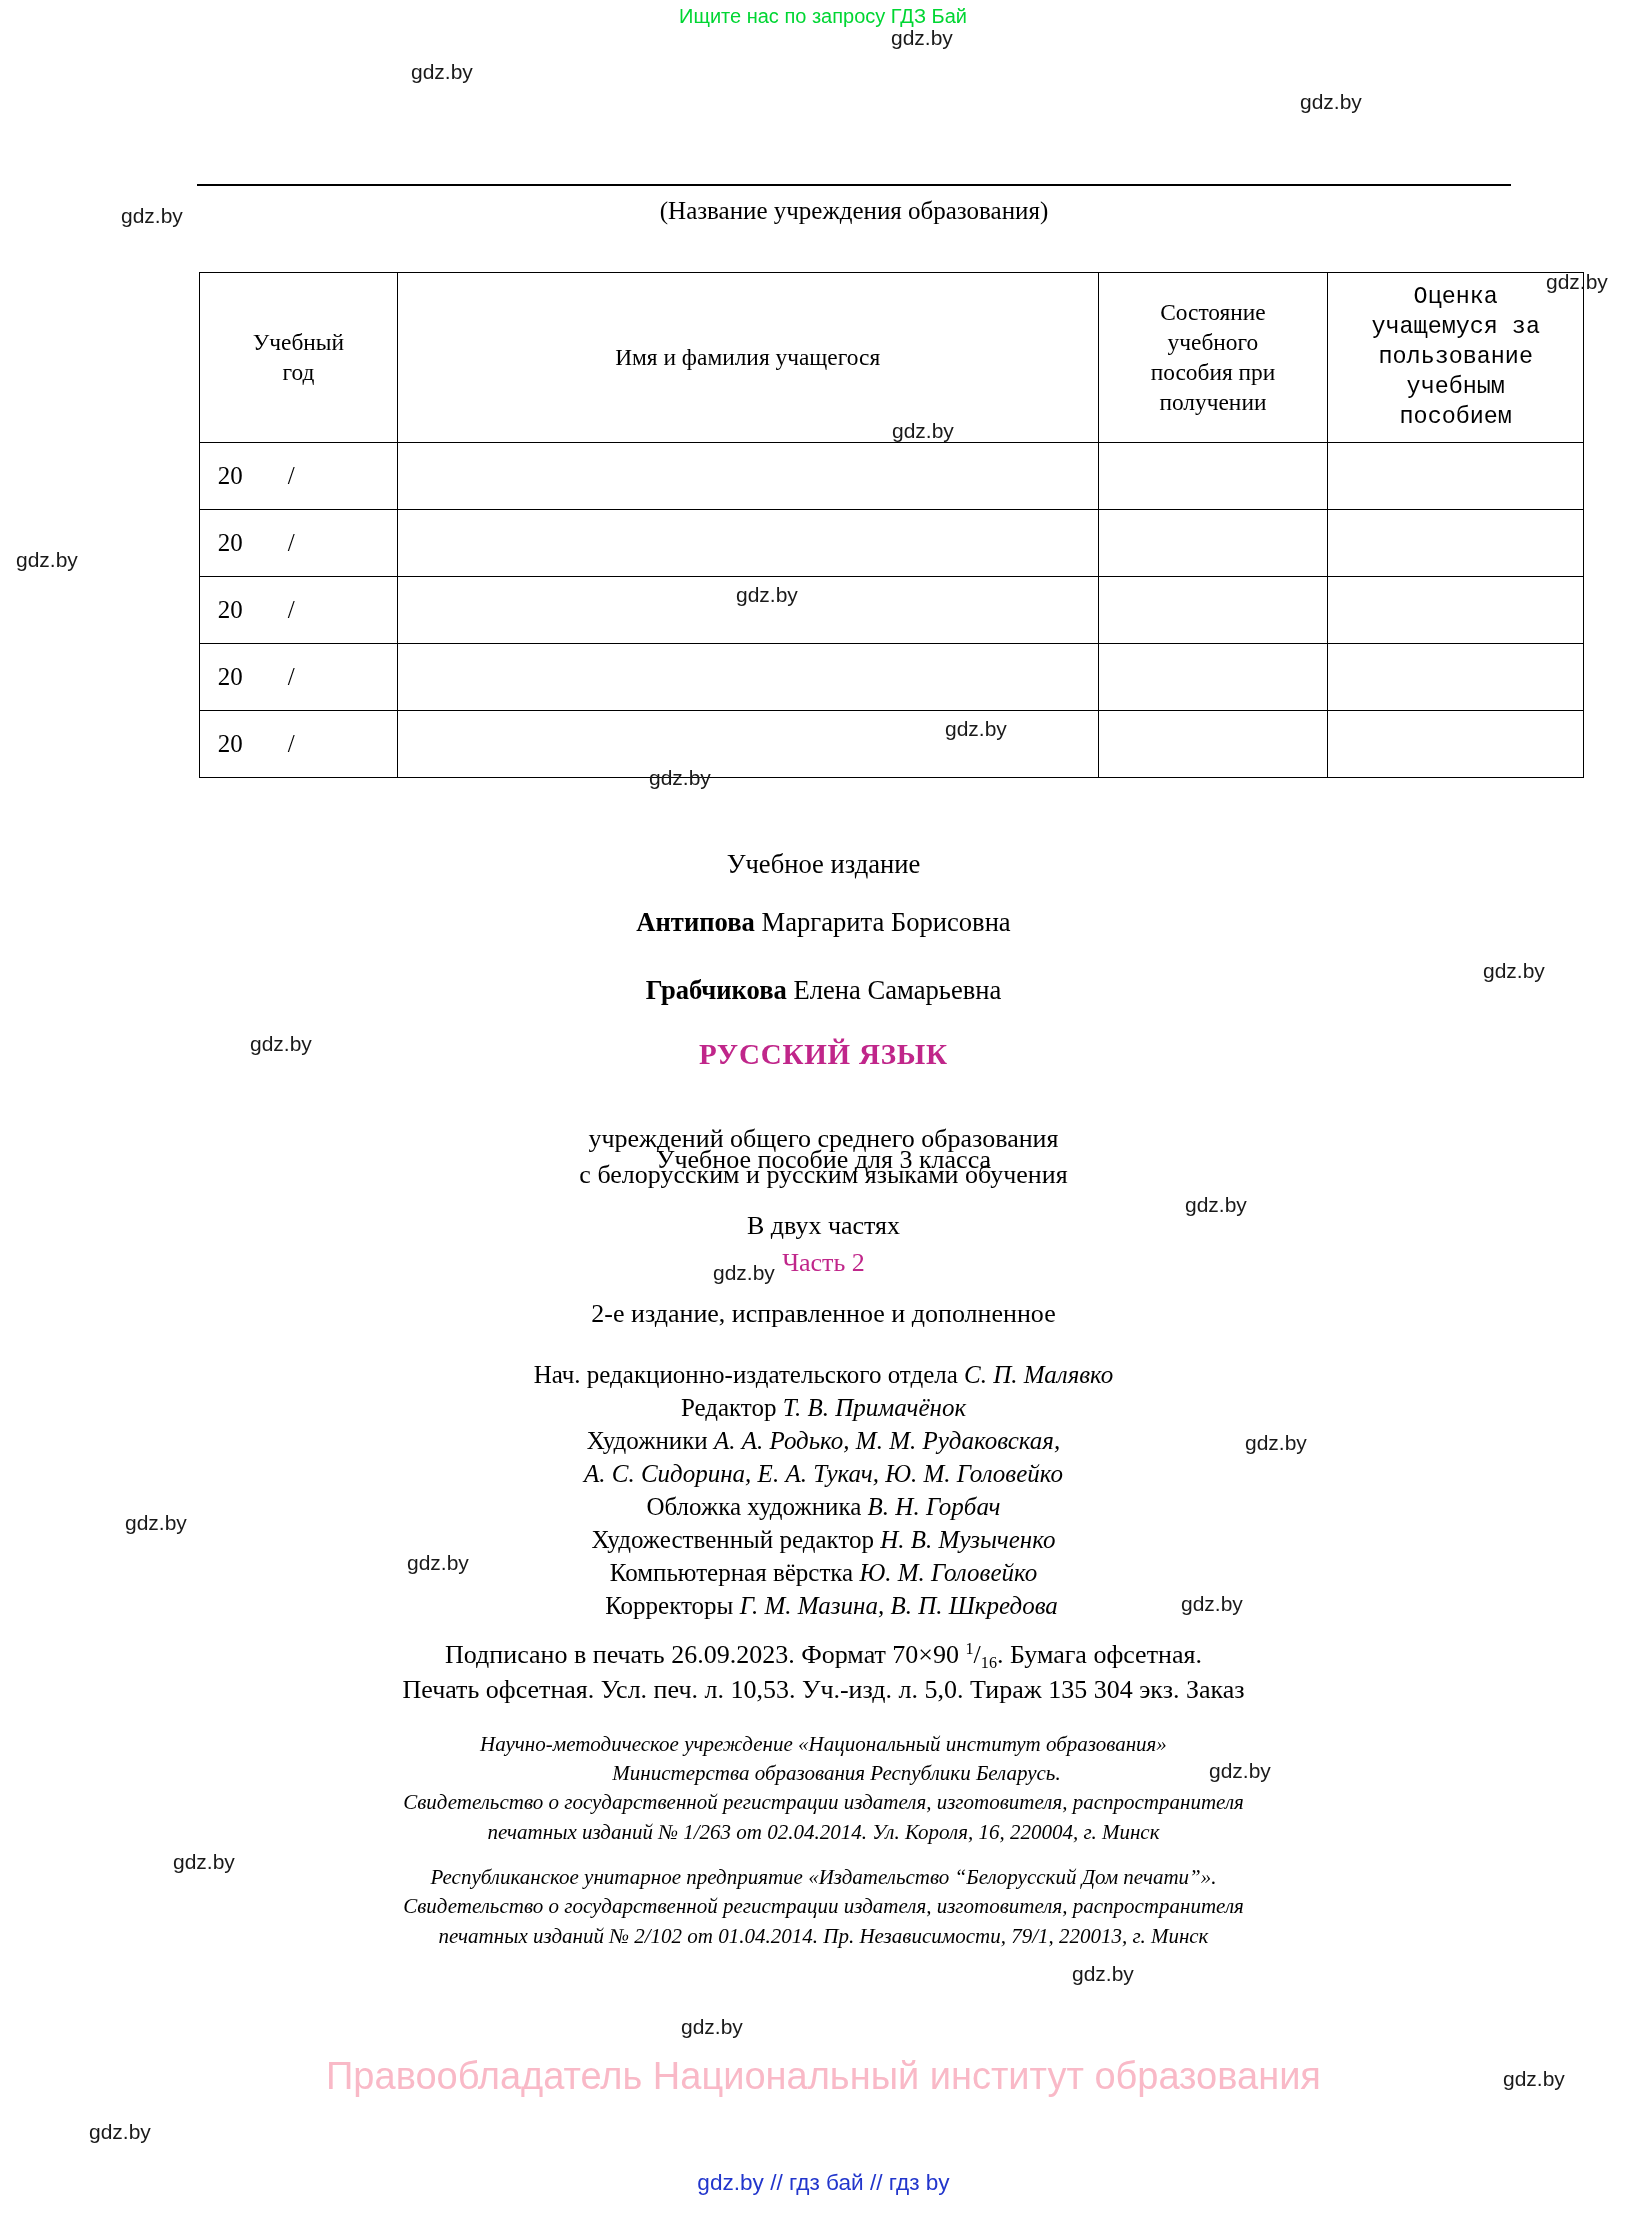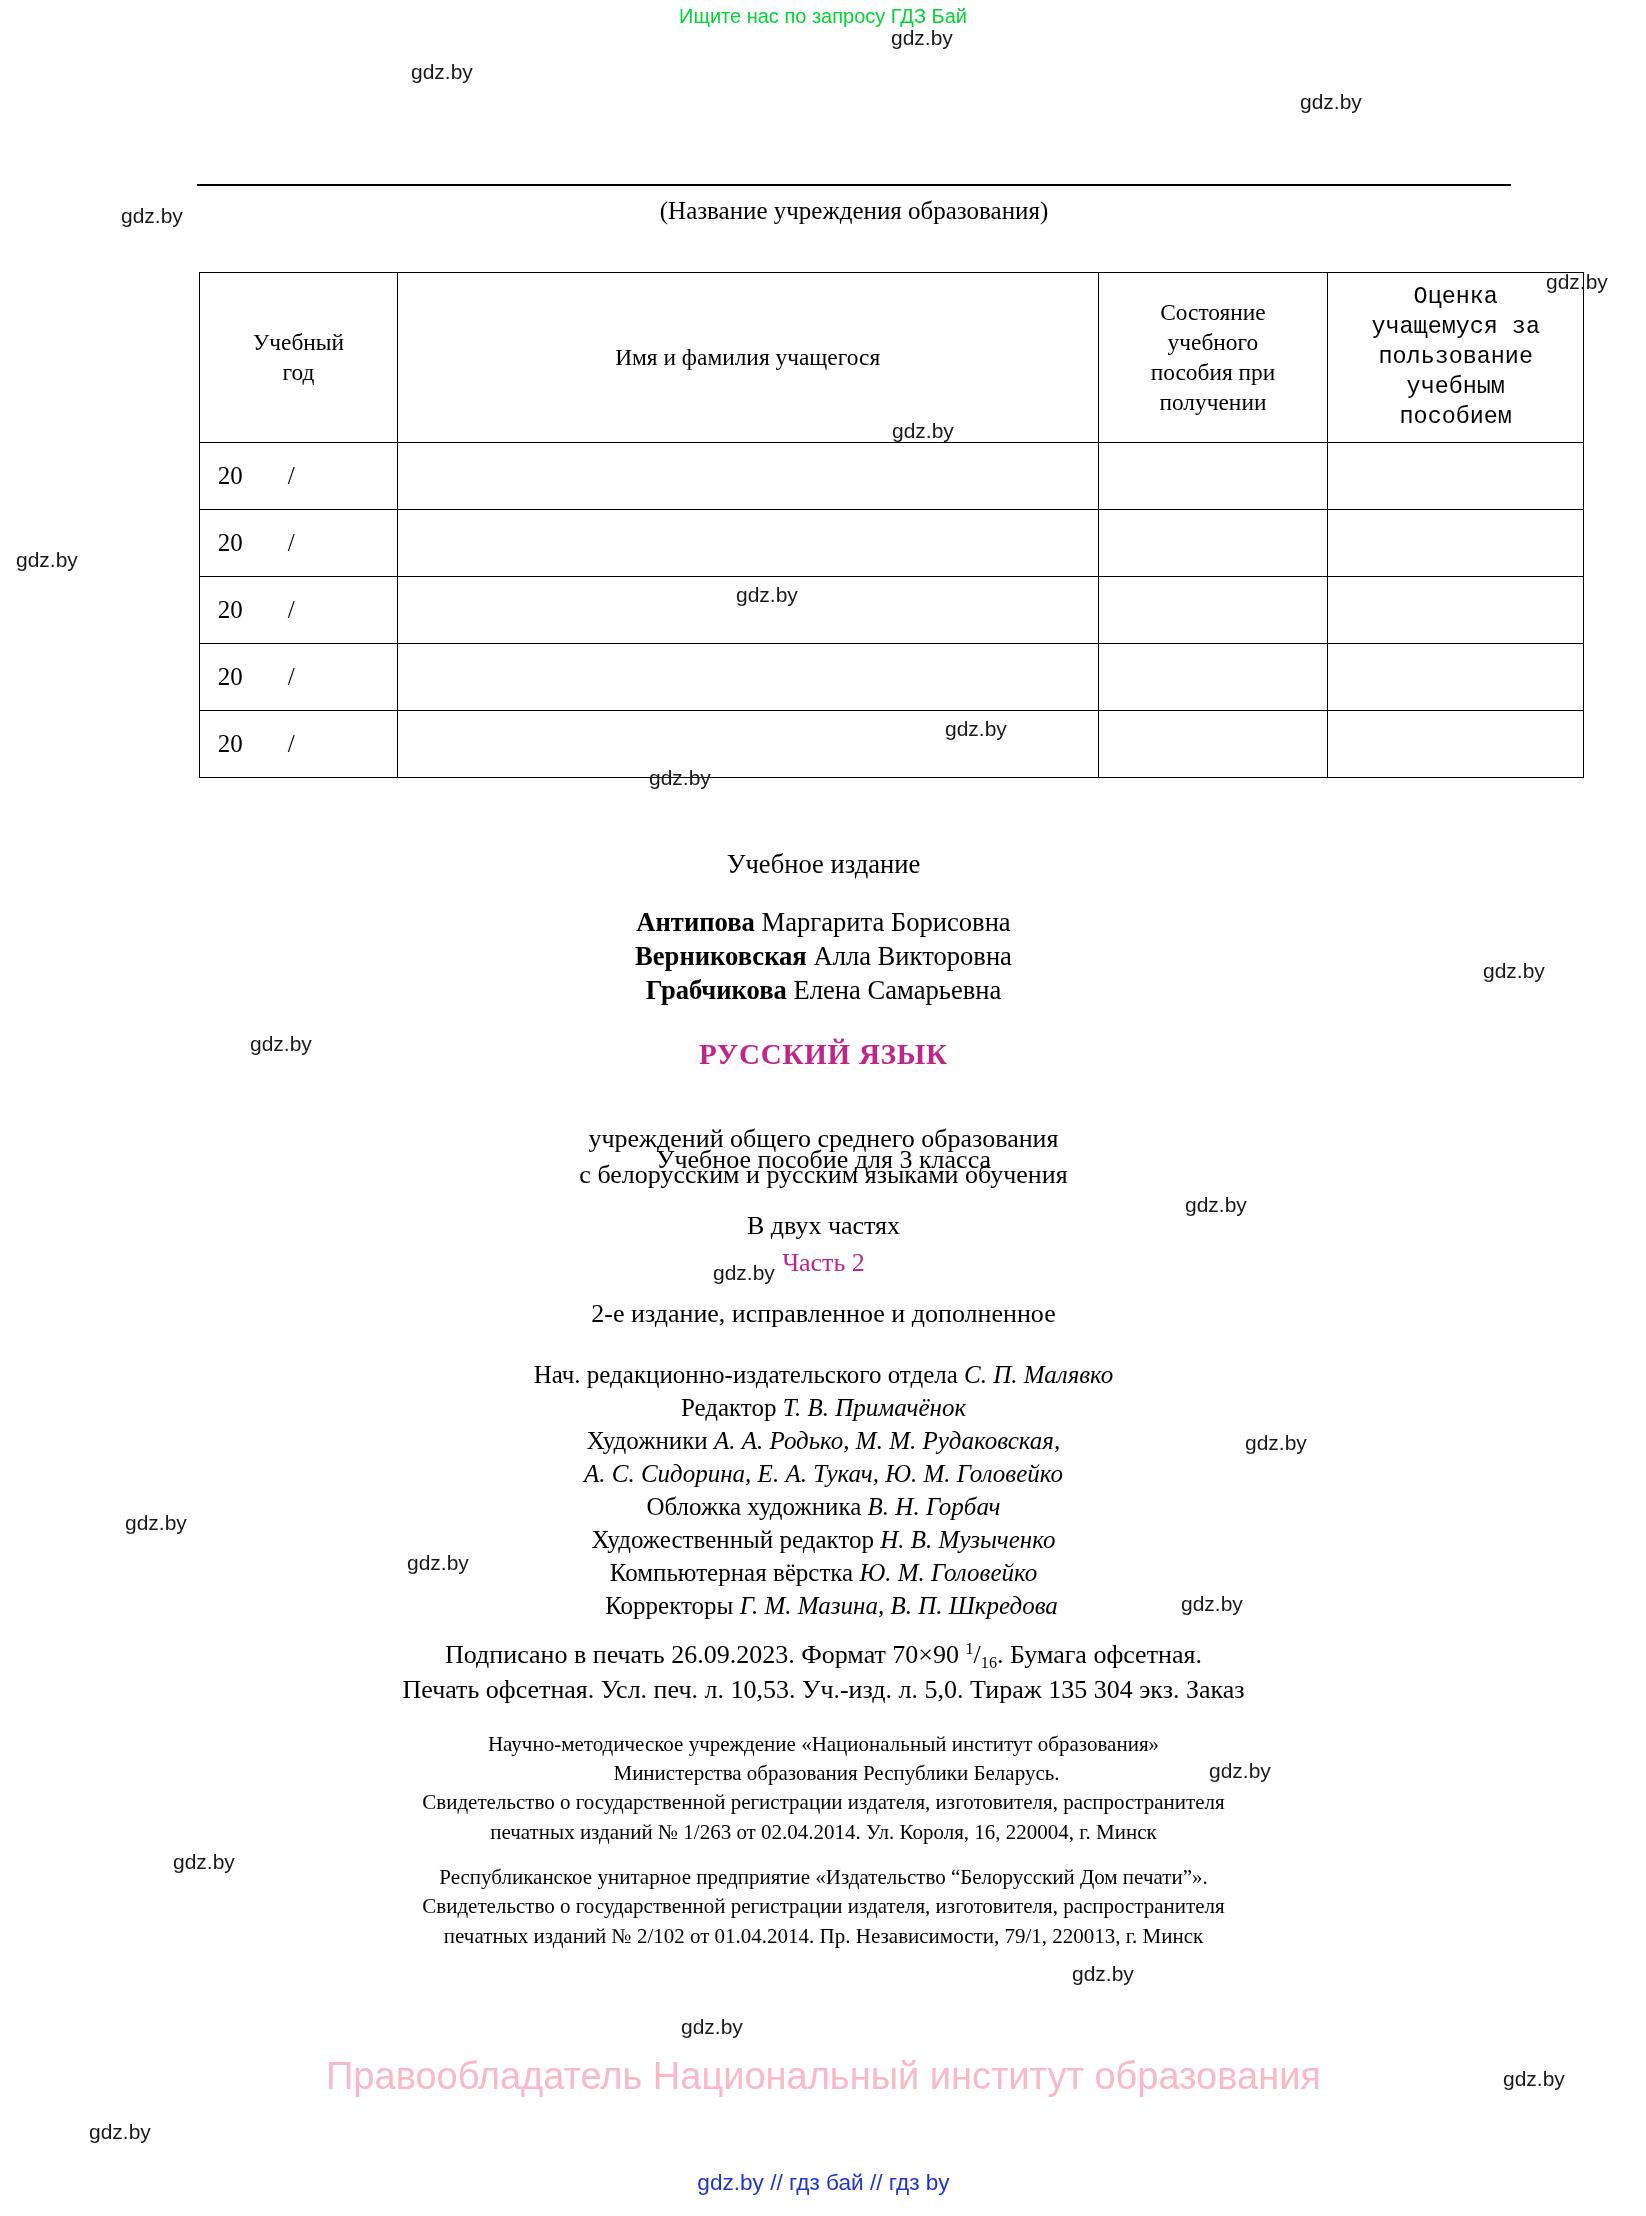--- a/index.html
+++ b/index.html
@@ -161,20 +161,21 @@
   .frac {
     display: inline-block;
     font-size: 26px;
     vertical-align: baseline;
   }
   .frac sup { font-size: 0.62em; vertical-align: 0.55em; }
   .frac sub { font-size: 0.62em; vertical-align: -0.28em; }
   .publisher {
     font-size: 21px;
     line-height: 1.37;
+    font-style: italic;
   }
 </style>
 </head>
 <body>
 
 <div id="page">
 
   <div class="wm-green" style="left:0; top:4.8px; width:1646px; text-align:center;">Ищите нас по запросу ГДЗ Бай</div>
 
   <div class="rule"></div>
@@ -239,24 +240,20 @@
         </tr>
       </tbody>
     </table>
   </div>
 
   <div class="center-block ed-label" style="top:849px;">Учебное издание</div>
 
   <div class="center-block author" style="top:905px;">
     <b>Антипова</b>
     <span>Маргарита Борисовна</span>
-  </div>
-  <div class="center-block author" style="top:939px;">
-    <b>Верниковская</b>
-    <span>Алла Викторовна</span>
   </div>
   <div class="center-block author" style="top:973px;">
     <b>Грабчикова</b>
     <span>Елена Самарьевна</span>
   </div>
 
   <div class="center-block book-title" style="top:1038px;">РУССКИЙ ЯЗЫК</div>
 
   <div class="center-block subtitle" style="top:1143px;">Учебное пособие для 3 класса</div>
   <div class="center-block subtitle" style="top:1122px;">учреждений общего среднего образования</div>

